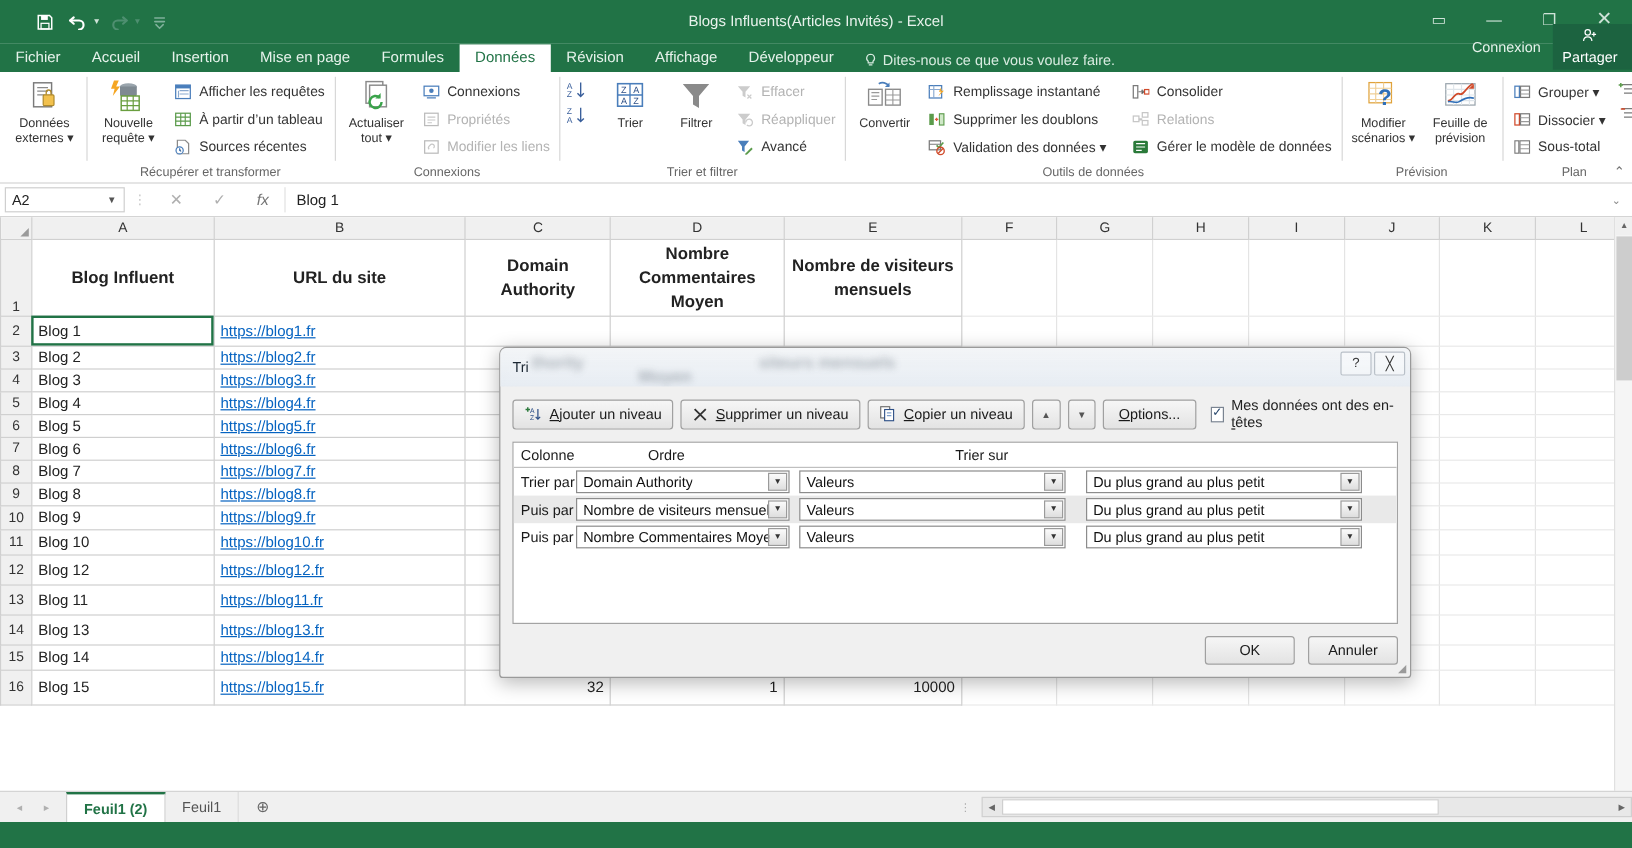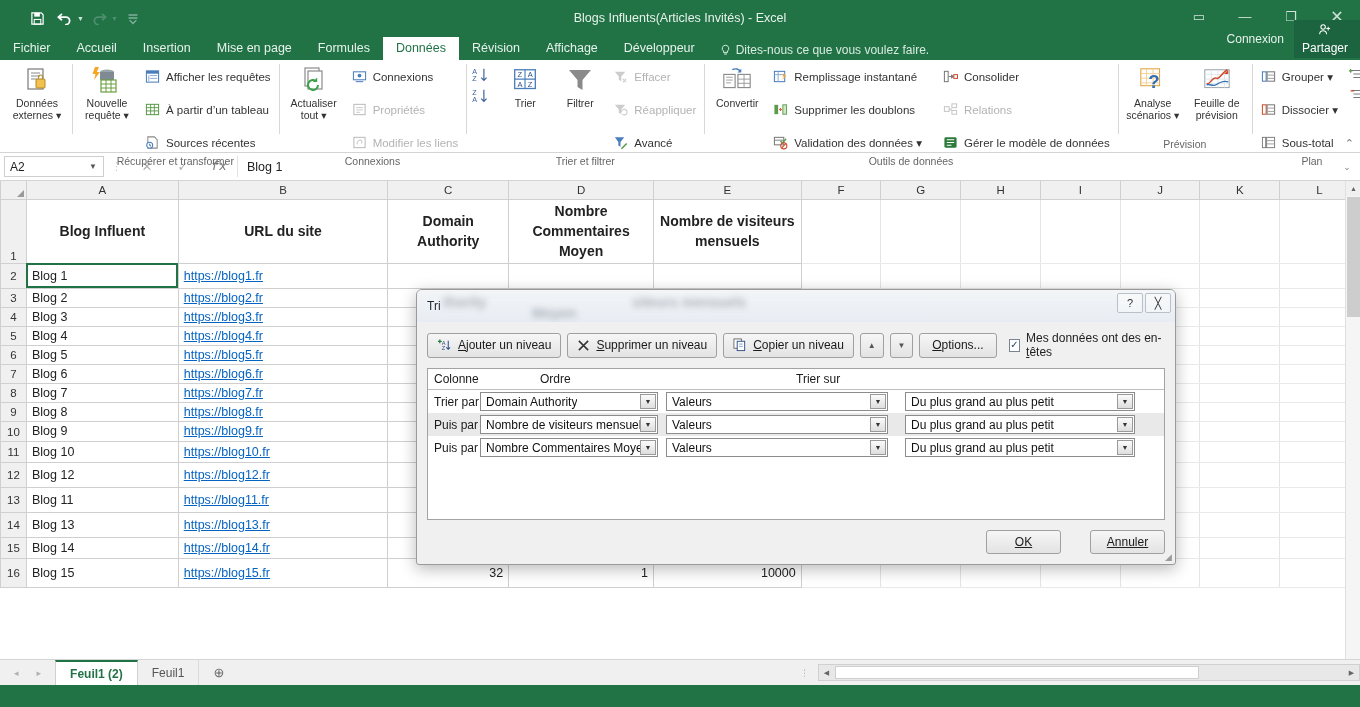--- a/index.html
+++ b/index.html
@@ -73,21 +73,21 @@
   .rgroup-label {
     text-align:center; font-size:10.5px; color:#666; padding-bottom:2px; height:15px;
     line-height:15px;
   }
   .bigbtn {
     display:flex; flex-direction:column; align-items:center; justify-content:flex-start;
     width:62px; padding:2px 2px; font-size:10.5px; color:#333; text-align:center;
     line-height:12px;
   }
   .bigbtn .ic { height:32px; display:flex; align-items:center; justify-content:center; }
-  .smcol { display:flex; flex-direction:column; justify-content:flex-start; padding-top:2px;gap:10px; }
+  .smcol { display:flex; flex-direction:column; justify-content:flex-start; padding-top:2px; }
   .smbtn {
     display:flex; align-items:center; gap:5px; font-size:11.5px; color:#333;
     padding:2px 4px; height:23px; white-space:nowrap;
   }
   .smbtn.disabled { color:#b3b3b3; }
   .smic { width:17px; height:17px; display:flex; align-items:center; justify-content:center; }
   .ribbon-collapse {
     position:absolute; right:6px; bottom:2px; color:#777; font-size:11px;
   }
 
@@ -99,21 +99,21 @@
     height:28px; background:#fff; display:flex; align-items:center;
     border-bottom:1px solid #d4d4d4; padding:0 4px;
   }
   .namebox {
     width:100px; height:21px; border:1px solid #cfcfcf; background:#fff;
     display:flex; align-items:center; padding:0 5px; font-size:12px; position:relative;
   }
   .namebox .nb-caret { position:absolute; right:6px; font-size:8px; color:#555; }
   .fb-sep { color:#c8c8c8; margin:0 7px; font-size:11px; letter-spacing:0; }
   .fb-ic { width:36px; text-align:center; color:#b0b0b0; font-size:13px; }
-  .fb-fx { font-style:italic; font-family:Liberation Mono, monospace; font-size:13px; color:#777; }
+  .fb-fx { font-style:italic; font-family:Liberation Sans, sans-serif; font-size:13px; color:#777; }
   .fb-input {
     flex:1; height:21px; border-left:1px solid #e2e2e2; padding-left:9px;
     display:flex; align-items:center; font-size:12.5px; color:#222;
   }
   .fb-expand { width:18px; text-align:center; color:#888; font-size:9px; }
 
   
   .gridwrap { position:relative; background:#fff; height:calc(707px - 36px - 24px - 93px - 28px - 22px - 26px); }
   table.grid { border-collapse:collapse; table-layout:fixed; }
   .colhead-row td, .colhead-row th {
@@ -233,21 +233,21 @@
   .combo .cb-txt { white-space:nowrap; overflow:hidden; }
   .cb-arrow {
     position:absolute; right:1px; top:1px; width:16px; height:15px;
     background:linear-gradient(to bottom,#fbfbfb,#dedede); border:1px solid #9a9a9a;
     display:flex; align-items:center; justify-content:center; font-size:7px; color:#333;
   }
   .combo.c-col { width:178px; }
   .combo.c-on  { width:222px; margin-left:8px; }
   .combo.c-ord { width:230px; margin-left:17px; }
   .dlg-footer {
-    position:absolute; right:10px; bottom:10px; display:flex; gap:29px;text-decoration:underline;
+    position:absolute; right:10px; bottom:10px; display:flex; gap:11px;
   }
   .dlg-footer .wbtn { height:24px; width:75px; justify-content:center; }
   .dlg-resize { position:absolute; right:3px; bottom:2px; color:#9a9a9a; font-size:9px; }
 </style>
 </head>
 <body>
 
 <div class="titlebar">
   <div class="qat">
     <div class="qat-btn">
@@ -598,21 +598,21 @@
   <div class="rgroup">
     <div class="rgroup-body">
       <div class="bigbtn">
         <span class="ic">
           <svg width="30" height="30" viewBox="0 0 32 30">
               <rect x="3" y="2" width="20" height="18" fill="#fff" stroke="#e0a23a" stroke-width="1.1"></rect>
               <path d="M3 7h20M3 12h20M3 17h20M9 2v18M16 2v18" stroke="#f0cf95" stroke-width="1"></path>
               <text x="11" y="22" font-size="20" font-weight="bold" fill="#2f6fb8" font-family="Liberation Sans">?</text>
             </svg>
         </span>
-        <span style="white-space:pre-line">Analyse
+        <span style="white-space:pre-line">Modifier
 scénarios ▾</span>
       </div>
       <div class="bigbtn">
         <span class="ic">
           <svg width="30" height="30" viewBox="0 0 32 30">
               <rect x="3" y="3" width="26" height="19" fill="#fff" stroke="#9aa5ad" stroke-width="1.1"></rect>
               <path d="M3 8h26M3 13h26M3 18h26M10 3v19M17 3v19M24 3v19" stroke="#dfe5ea" stroke-width="1"></path>
               <path d="M5 18c4 1 6-8 10-6s6-6 12-9" fill="none" stroke="#d04a2a" stroke-width="1.6"></path>
               <path d="M28 3v4.5h-4.5z" fill="#d04a2a"></path>
               <path d="M5 19c4-1 7 2 10 0s8-5 13-3" fill="none" stroke="#2f6fb8" stroke-width="1.4"></path>

